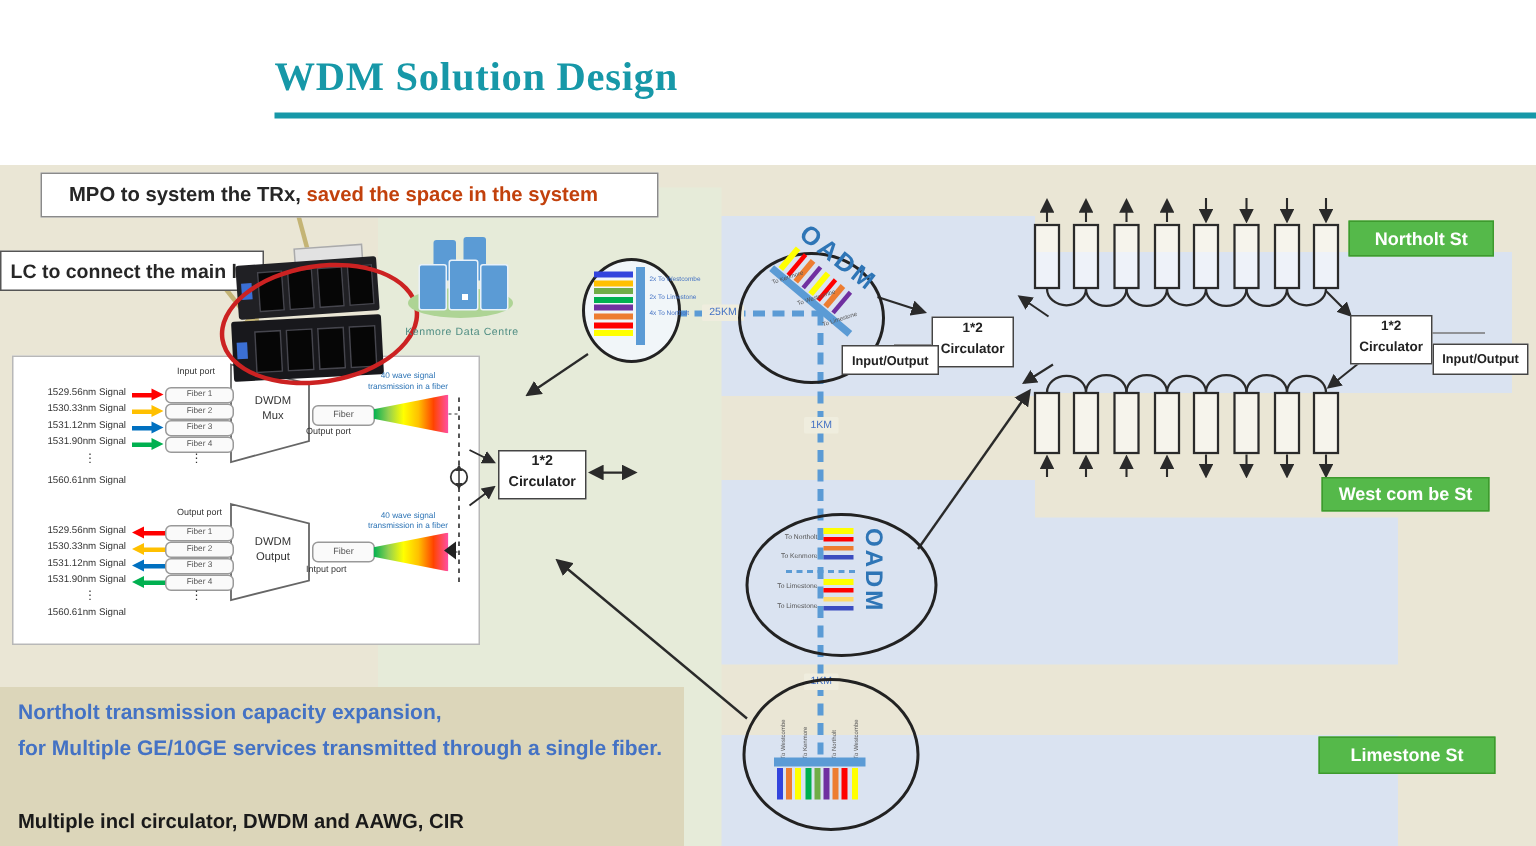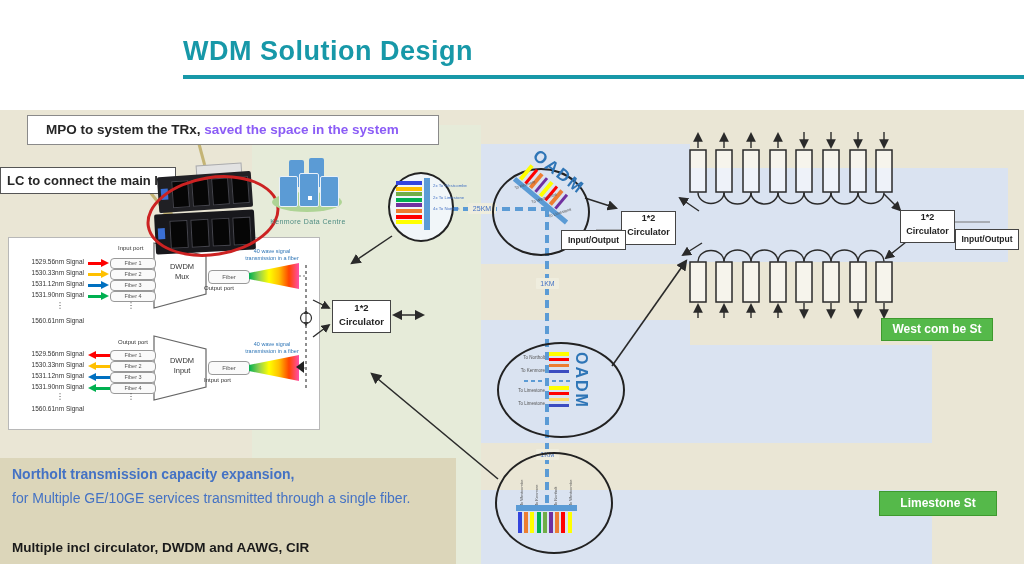--- a/index.html
+++ b/index.html
@@ -3,21 +3,21 @@
 <meta charset="utf-8">
 <style>
   html,body{margin:0;padding:0;background:#888;}
   #canvas{position:relative;width:1024px;height:564px;overflow:hidden;background:#fff;
           font-family:"Liberation Sans",sans-serif;}
   .abs{position:absolute;}
   .nowrap{white-space:nowrap;}
   
   .panel{position:absolute;}
   
-  .title{font-size:27px;font-weight:bold;letter-spacing:.5px;}
+  .title{font-size:27px;font-weight:bold;letter-spacing:.5px;font-family:Liberation Serif, serif;}
   
   .callout{background:#fff;border:1px solid #8a8a8a;font-weight:bold;white-space:nowrap;}
   
   .street{color:#fff;font-weight:bold;font-size:12px;text-align:center;border:1px solid #3e9a2e;}
   
   .wbox{background:#fff;border:1.5px solid #444;text-align:center;font-weight:bold;color:#222;}
   
   .chip{background:#EFEDDE;font-size:7px;text-align:center;border-radius:1px;}
   
   .tube{width:44px;height:9px;border:1px solid #999;border-radius:4px;background:#fafafa;
@@ -164,21 +164,21 @@
       <path d="M751,318 L751,305" marker-end="url(#mb)"></path>
         <path d="M778,318 L778,305" marker-end="url(#mb)"></path>
       <path d="M804,303 L804,317" marker-end="url(#mb)"></path>
         <path d="M831,303 L831,317" marker-end="url(#mb)"></path>
       <path d="M858,303 L858,317" marker-end="url(#mb)"></path>
         <path d="M884,303 L884,317" marker-end="url(#mb)"></path>
     </g>
   </svg>
 
   <div class="abs callout" style="left:27px;top:115px;width:392px;height:28px;line-height:28px;padding-left:18px;font-size:13.5px;">
-    <span style="color:#262626;">MPO to system the TRx,</span><span style="color: #8b5cf6;"> saved the space in the system</span>
+    <span style="color:#262626;">MPO to system the TRx,</span><span style="color: #c2410c;"> saved the space in the system</span>
   </div>
   <div class="abs callout" style="left:0;top:167px;width:168px;height:25px;line-height:25px;padding-left:6px;font-size:13px;color:#262626;border-color:#555;">LC to connect the main lane</div>
 
   <div class="abs" style="left:150px;top:160px;width:108px;height:98px;">
     <div class="abs" style="left:46px;top:4px;width:44px;height:12px;background:#e2e2e2;transform:rotate(-4deg);border:1px solid #aaa;"></div>
     <div class="abs" style="left:8px;top:14px;width:94px;height:36px;background:#202024;transform:rotate(-4deg);border-radius:2px;">
       <div style="position:absolute;left:3px;top:12px;width:7px;height:11px;background:#3b6fd4;"></div>
       <div style="position:absolute;left:14px;top:5px;width:15px;height:25px;background:#060606;border:1px solid #45454d;"></div>
       <div style="position:absolute;left:34px;top:5px;width:15px;height:25px;background:#060606;border:1px solid #45454d;"></div>
       <div style="position:absolute;left:54px;top:5px;width:15px;height:25px;background:#060606;border:1px solid #45454d;"></div>
@@ -241,20 +241,21 @@
     <div>Circulator</div>
   </div>
   <div class="abs wbox" style="left:561px;top:230px;width:63px;height:18px;font-size:8.5px;line-height:18px;">Input/Output</div>
 
   <div class="abs wbox" style="left:900px;top:210px;width:53px;height:31px;font-size:9px;line-height:1.5;">
     <div>1*2</div>
     <div>Circulator</div>
   </div>
   <div class="abs wbox" style="left:955px;top:229px;width:62px;height:19px;font-size:8.5px;line-height:19px;">Input/Output</div>
 
+  <div class="abs street" style="left: 899px; top: 147px; width: 95px; height: 22px; line-height: 22px; background: rgb(85, 185, 74);">Northolt St</div>
   <div class="abs street" style="left: 881px; top: 318px; width: 110px; height: 21px; line-height: 21px; background: rgb(85, 185, 74);">West com be St</div>
   <div class="abs street" style="left: 879px; top: 491px; width: 116px; height: 23px; line-height: 23px; background: rgb(85, 185, 74);">Limestone St</div>
 
   <div class="abs chip" style="left: 536px; top: 278px; width: 23px; height: 11px; line-height: 11px; color: rgb(68, 114, 196);">1KM</div>
   <div class="abs chip" style="left: 536px; top: 449px; width: 23px; height: 11px; line-height: 11px; color: rgb(68, 114, 196);">1KM</div>
 
   <div class="abs bigcircle" style="left:497px;top:342px;width:124px;height:92px;"></div>
   <div class="abs tinygray" style="left:497px;top:355px;width:48px;text-align:right;">To Northolt</div>
   <div class="abs tinygray" style="left:497px;top:368px;width:48px;text-align:right;">To Kenmore</div>
   <div class="abs tinygray" style="left:497px;top:388px;width:48px;text-align:right;">To Limestone</div>
@@ -343,30 +344,30 @@
   <div class="abs arrow-l" style="left: 88px; top: 384px; --c: #00B050;">
       <i class="sh"></i>
       <i class="hd"></i>
     </div>
   <div class="abs tube" style="left:110px;top:383px;">Fiber 4</div>
   <div class="abs dots" style="left:56px;top:394px;">⋮</div>
   <div class="abs dots" style="left:127px;top:394px;">⋮</div>
   <div class="abs sig-label" style="left:20px;top:404px;">1560.61nm Signal</div>
   <div class="abs" style="left:160px;top:356px;width:44px;text-align:center;font-size:7.5px;color:#333;line-height:1.35;">
     <div>DWDM</div>
-    <div>Input</div>
+    <div>Output</div>
   </div>
   <div class="abs tube" style="left:208px;top:361px;width:40px;height:12px;line-height:12px;font-size:6px;">Fiber</div>
   <div class="abs portlbl" style="left:204px;top:377px;">Intput port</div>
   <div class="abs" style="left: 243px; top: 341px; width: 58px; font-size: 5.5px; text-align: center; line-height: 1.3; color: rgb(46, 117, 182);">40 wave signal transmission in a fiber</div>
   <div class="abs rainbow" style="left:249px;top:355px;"></div>
   <div class="abs" style="left:296px;top:361px;width:0;height:0;border-top:6px solid transparent;border-bottom:6px solid transparent;border-right:8px solid #222;"></div>
 
   <div class="abs wbox" style="left:332px;top:300px;width:57px;height:31px;font-size:9.5px;line-height:1.45;">
     <div>1*2</div>
     <div>Circulator</div>
   </div>
 
   <div class="abs" style="left: 12px; top: 466px; font-size: 14px; font-weight: bold; color: rgb(68, 114, 196);">Northolt transmission capacity expansion,</div>
-  <div class="abs" style="left: 12px; top: 490px; font-size: 14px; font-weight: normal; color: rgb(68, 114, 196);">for Multiple GE/10GE services transmitted through a single fiber.</div>
+  <div class="abs" style="left: 12px; top: 490px; font-size: 14px; font-weight: bold; color: rgb(68, 114, 196);">for Multiple GE/10GE services transmitted through a single fiber.</div>
   <div class="abs" style="left:12px;top:540px;font-size:13.5px;font-weight:bold;color:#1a1a1a;">Multiple incl circulator, DWDM and AAWG, CIR</div>
 
 </div>
 
 </body></html>

